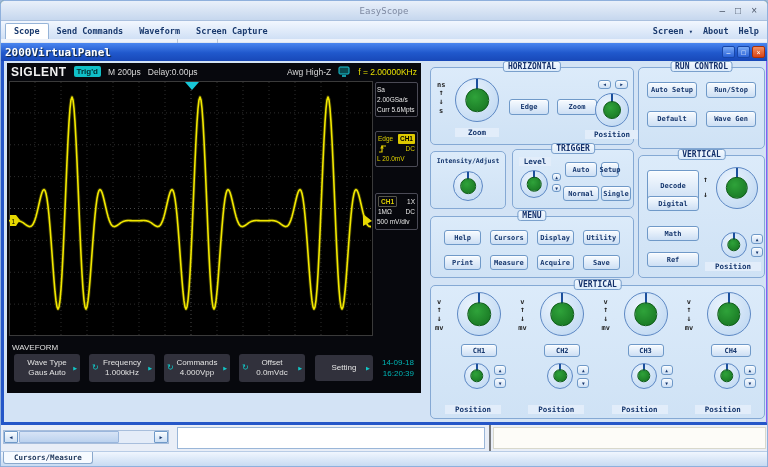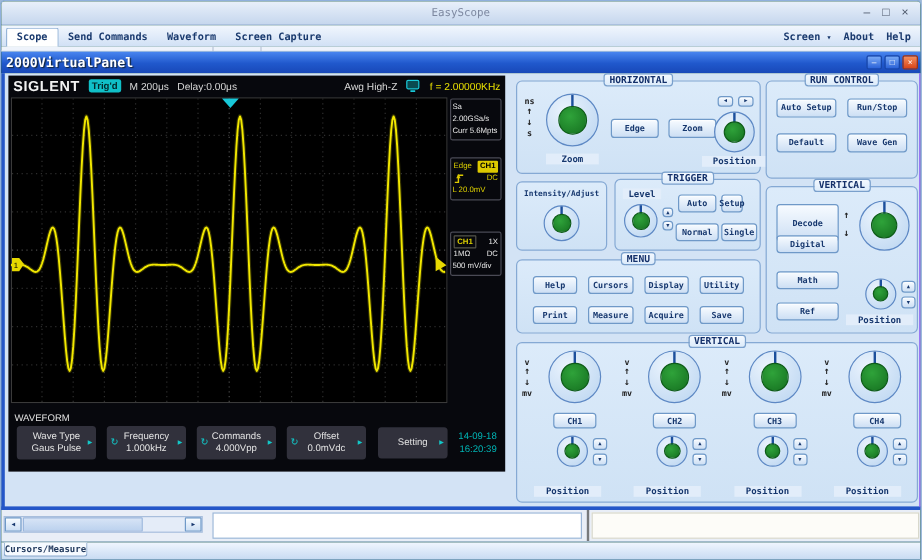--- a/index.html
+++ b/index.html
@@ -119,21 +119,21 @@
   .hscroll { position:absolute; left:2px; top:5px; width:166px; height:14px;
              border:1px solid #a8bedc; background:#e4ecf8; display:flex; align-items:center; }
   .hs-btn { width:14px; height:12px; font-size:5px; border-radius:1px; }
   .hs-thumb { width:100px; height:12px; background:linear-gradient(#d7e4f6,#bcd2ee);
               border:1px solid #9ab6dc; border-radius:1px; margin-left:1px; }
   .bpanel { position:absolute; background:#fff; border:1px solid #9ab6d8; }
   .bsep { position:absolute; width:2px; background:#77797c; }
   .statusbar { position:relative; height:15px; background:linear-gradient(#f0f6fe,#c8dbf2);
                border-top:1px solid #b8cce6; }
   .status-tab { position:absolute; left:2px; top:0px; background:#f6faff; border:1px solid #8aa8cc;
-                border-radius:0 0 3px 3px; border-top:none; padding:1px 0;
+                border-radius:0 0 3px 3px; border-top:none; padding:1px 10px;
                 font:bold 7.5px "DejaVu Sans Mono",monospace; color:#223a5e; }
 </style>
 </head>
 <body>
 
 <div class="app">
 
   <div class="titlebar">
     <span class="title">EasyScope</span>
     <div class="winbtns">
@@ -248,21 +248,21 @@
               <div>500 mV/div</div>
             </div>
           </div>
         </div>
 
         <div class="s-wfm">WAVEFORM</div>
 
         <div class="s-menurow">
           <div class="smb">
             <span>Wave Type</span>
-            <span class="val">Gaus Pulse</span>
+            <span class="val">Gaus Auto</span>
             <span class="tri">▶</span>
           </div>
           <div class="smb">
             <span class="kic">↻</span>
             <span>Frequency</span>
             <span class="val">1.000kHz</span>
             <span class="tri">▶</span>
           </div>
           <div class="smb">
             <span class="kic">↻</span>

